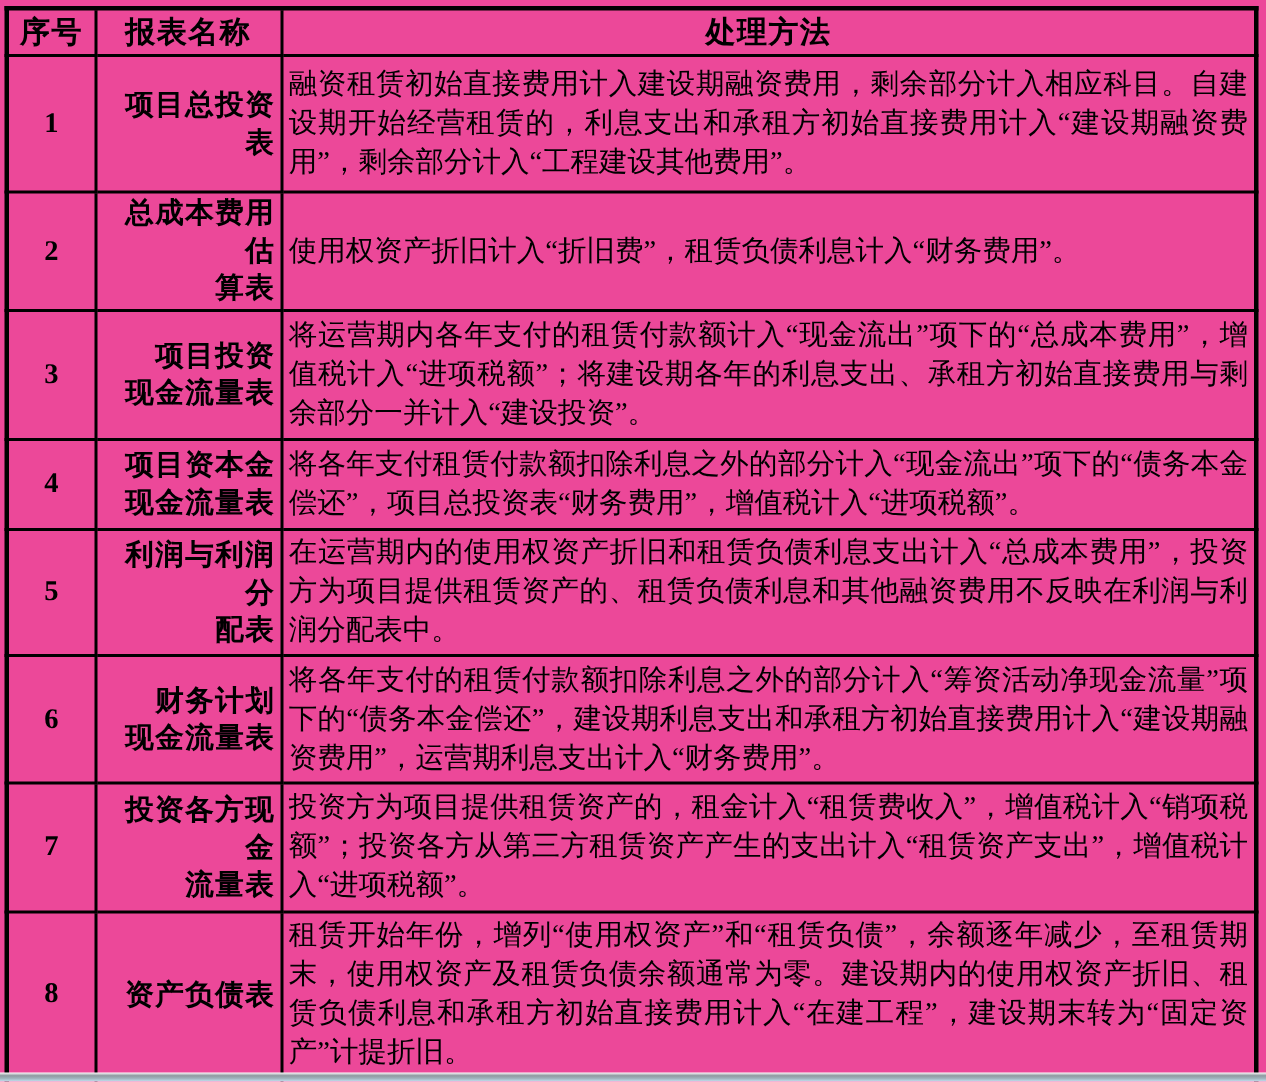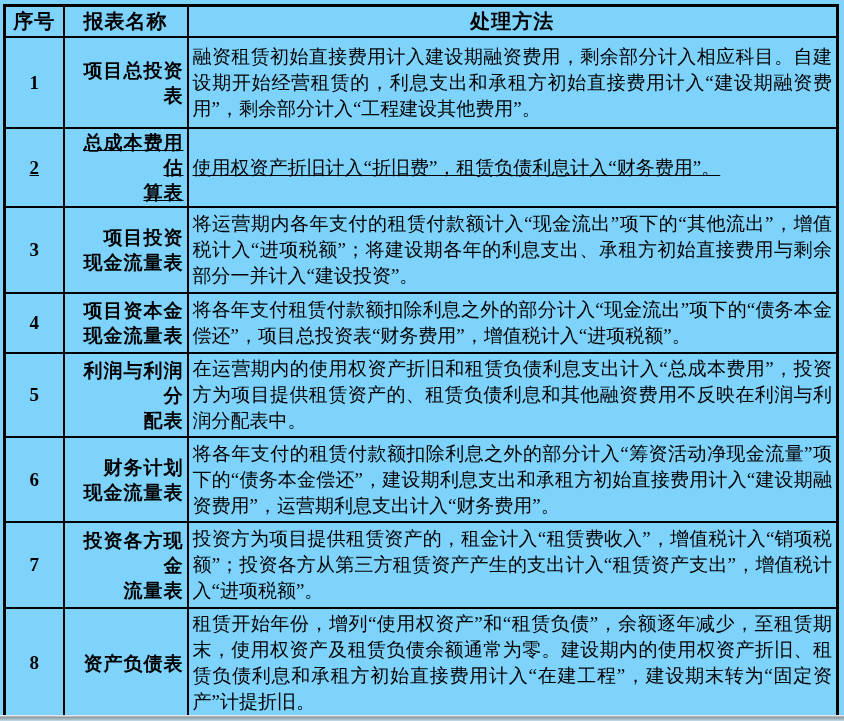--- a/index.html
+++ b/index.html
@@ -4,21 +4,21 @@
 <style>
   html, body {
     margin: 0;
     padding: 0;
     background: #ffffff;
   }
   .page {
     position: relative;
     width: 844px;
     height: 721px;
-    background: #7dd3fc;
+    background: #ec4899;
     overflow: hidden;
     font-family: "Liberation Serif", "DejaVu Serif", serif;
     color: #000000;
   }
   table.doc-table {
     position: absolute;
     left: 3px;
     top: 4px;
     width: 836px;
     border-collapse: collapse;
@@ -62,21 +62,21 @@
   td.method-cell {
     font-size: 19px;
     line-height: 26px;
     text-align: justify;
     text-justify: inter-ideograph;
     padding: 2px 4px 2px 4px;
     border-radius: 31px;
   }
   
   tbody tr:nth-child(1) td { height: 85px; }
-  tbody tr:nth-child(2) td { height: 50px; text-decoration: underline; }
+  tbody tr:nth-child(2) td { height: 50px; }
   tbody tr:nth-child(3) td { height: 80px; }
   tbody tr:nth-child(4) td { height: 54px; }
   tbody tr:nth-child(5) td { height: 77px; }
   tbody tr:nth-child(6) td { height: 79px; }
   tbody tr:nth-child(7) td { height: 80px; }
   tbody tr:nth-child(8) td { height: 103px; margin-top: 19px; }
   tbody tr:nth-child(9) td { height: 70px; }
 
   .bottom-edge {
     position: absolute;
@@ -113,21 +113,21 @@
       <tr>
         <td class="no-cell">2</td>
         <td class="name-cell">总成本费用估
 算表</td>
         <td class="method-cell">使用权资产折旧计入“折旧费”，租赁负债利息计入“财务费用”。</td>
       </tr>
       <tr>
         <td class="no-cell">3</td>
         <td class="name-cell">项目投资
 现金流量表</td>
-        <td class="method-cell">将运营期内各年支付的租赁付款额计入“现金流出”项下的“其他流出”，增值税计入“进项税额”；将建设期各年的利息支出、承租方初始直接费用与剩余部分一并计入“建设投资”。</td>
+        <td class="method-cell">将运营期内各年支付的租赁付款额计入“现金流出”项下的“总成本费用”，增值税计入“进项税额”；将建设期各年的利息支出、承租方初始直接费用与剩余部分一并计入“建设投资”。</td>
       </tr>
       <tr>
         <td class="no-cell">4</td>
         <td class="name-cell">项目资本金
 现金流量表</td>
         <td class="method-cell">将各年支付租赁付款额扣除利息之外的部分计入“现金流出”项下的“债务本金偿还”，项目总投资表“财务费用”，增值税计入“进项税额”。</td>
       </tr>
       <tr>
         <td class="no-cell">5</td>
         <td class="name-cell">利润与利润分

